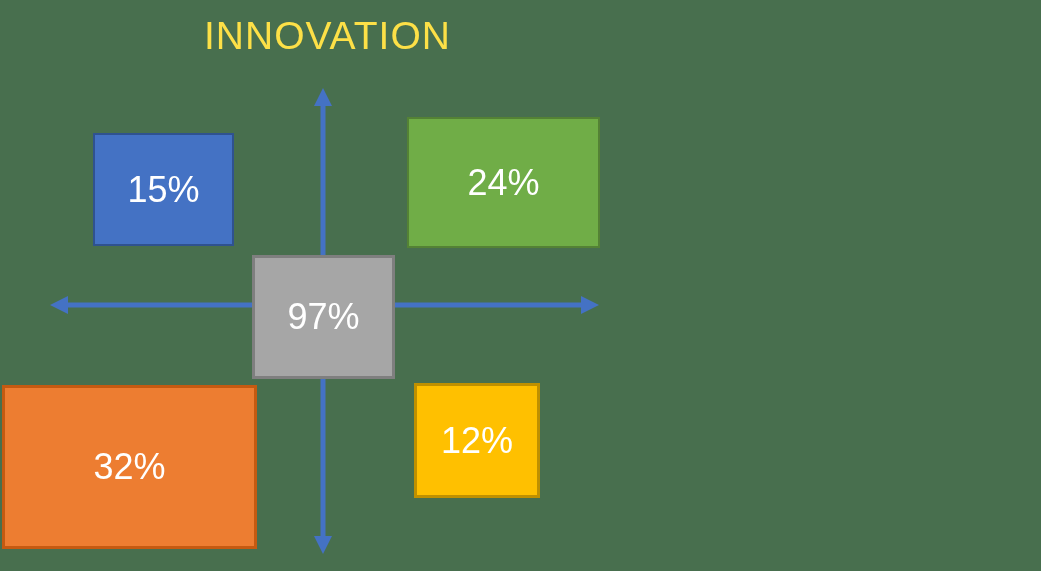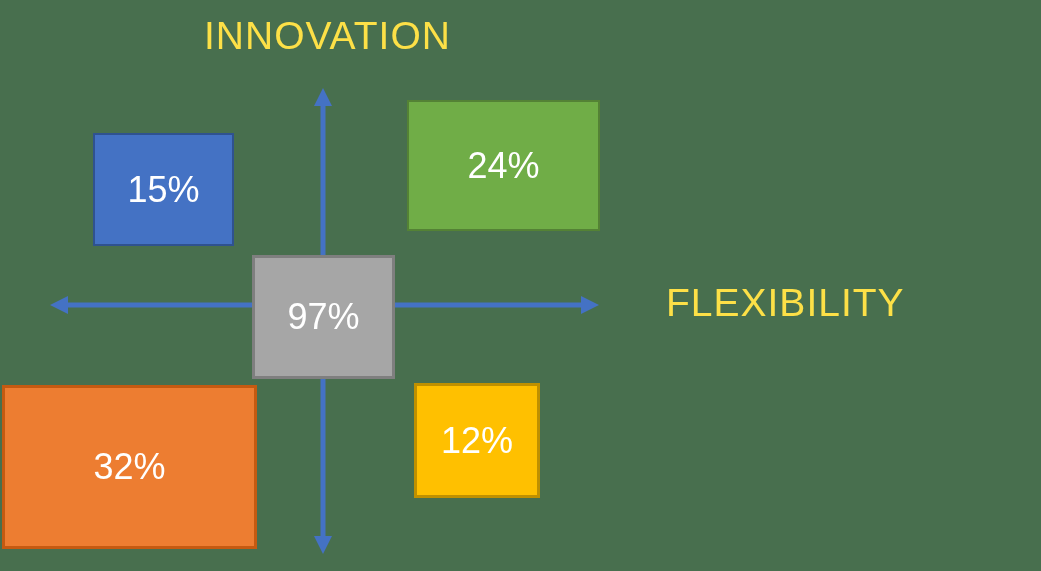--- a/index.html
+++ b/index.html
@@ -40,21 +40,21 @@
     justify-content: center;
     box-sizing: border-box;
     z-index: 2;
   }
   .qbox .pct {
     color: #ffffff;
     font-size: 36px;
     line-height: 1;
   }
   .box-top-left     { left: 93px;  top: 133px; width: 141px; height: 113px; border: 2px solid; }
-  .box-top-right    { left: 407px; top: 100px; width: 193px; height: 131px; border: 2px solid; }
+  .box-top-right    { left: 407px; top: 117px; width: 193px; height: 131px; border: 2px solid; }
   .box-center       { left: 252px; top: 255px; width: 143px; height: 124px; border: 3px solid; z-index: 4; }
   .box-bottom-left  { left: 2px;   top: 385px; width: 255px; height: 164px; border: 3px solid; }
   .box-bottom-right { left: 414px; top: 383px; width: 126px; height: 115px; border: 3px solid; }
 </style>
 </head>
 <body>
 
 <div class="canvas" style="background-color: rgb(72, 111, 78);">
 
   <svg class="axes-svg" viewBox="0 0 1041 571" aria-hidden="true">
@@ -66,21 +66,20 @@
     </g>
 
     <g>
       <line class="axis-line" x1="66" y1="305" x2="583" y2="305" style="stroke: rgb(68, 114, 196);"></line>
       <polygon points="50,305 68,296 68,314" style="fill: rgb(68, 114, 196);"></polygon>
       <polygon points="599,305 581,296 581,314" style="fill: rgb(68, 114, 196);"></polygon>
     </g>
   </svg>
 
   <div class="axis-label y-axis-label">INNOVATION</div>
-  <div class="axis-label x-axis-label">FLEXIBILITY</div>
 
   <div class="qbox box-top-left" style="background-color: rgb(68, 114, 196); border-color: rgb(47, 82, 143);">
     <span class="pct" style="color: rgb(255, 255, 255);">15%</span>
   </div>
 
   <div class="qbox box-top-right" style="background-color: rgb(112, 173, 71); border-color: rgb(84, 130, 53);">
     <span class="pct" style="color: rgb(255, 255, 255);">24%</span>
   </div>
 
   <div class="qbox box-center" style="background-color: rgb(166, 166, 166); border-color: rgb(127, 127, 127);">

